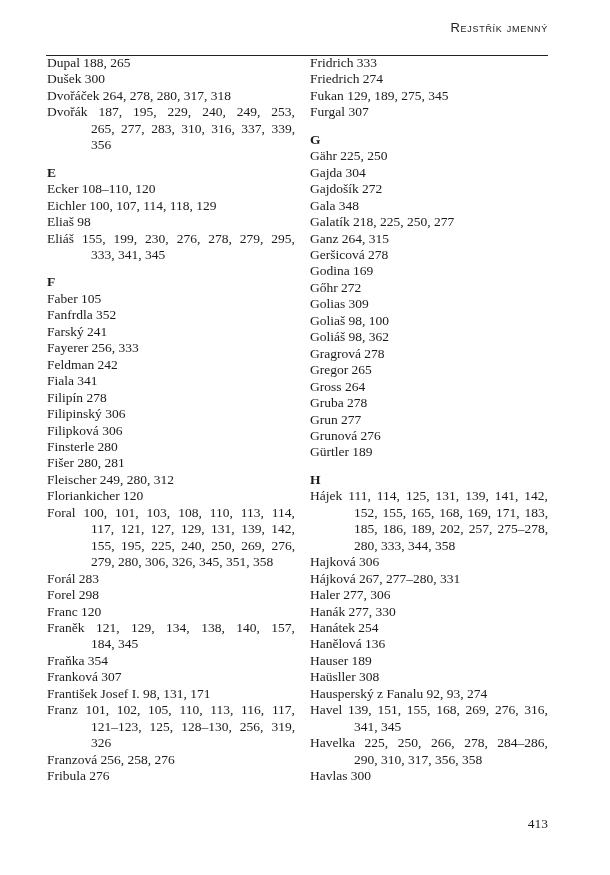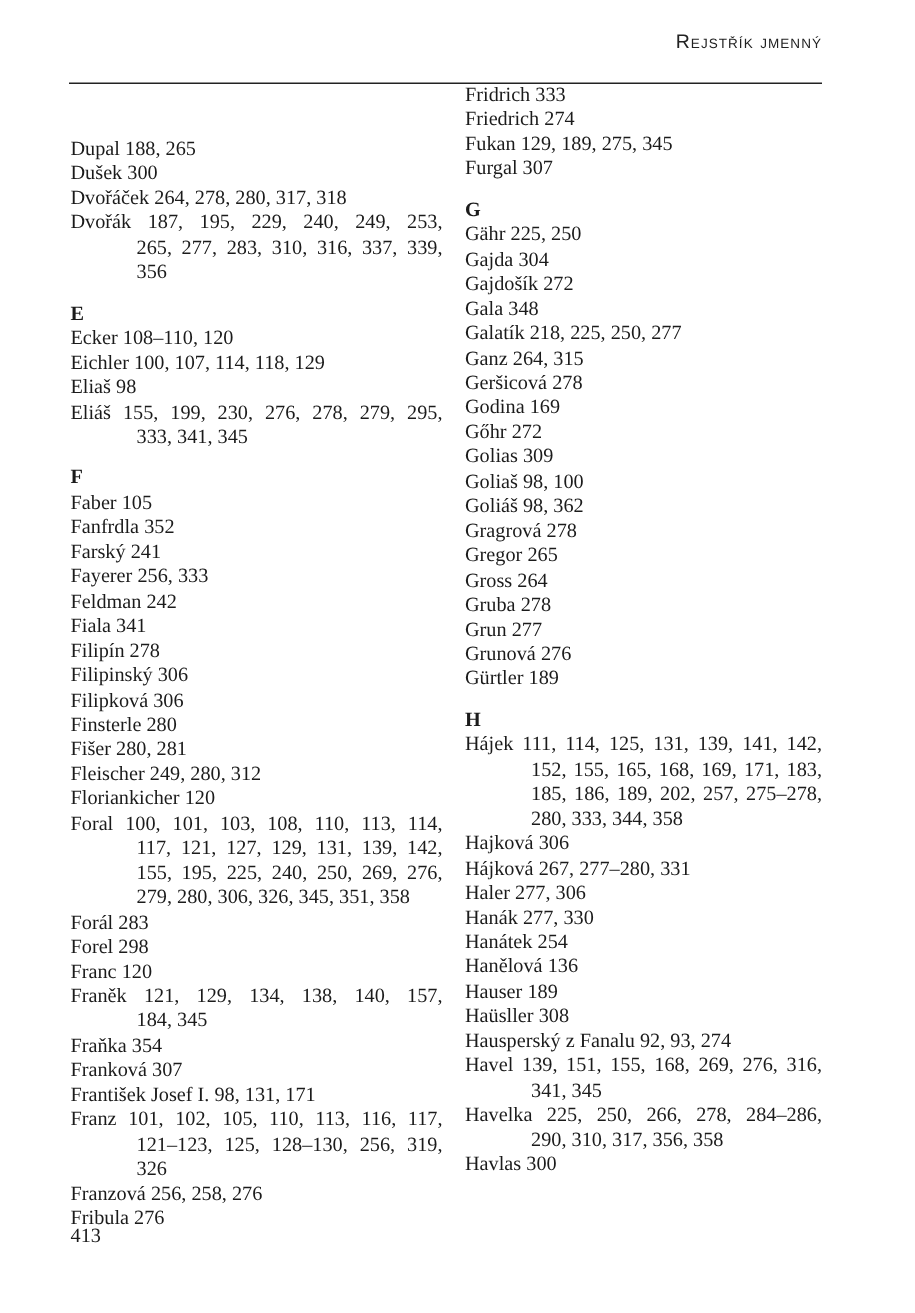--- a/index.html
+++ b/index.html
@@ -34,21 +34,21 @@
   }
   .columns {
     position: absolute;
     top: 55px;
     left: 47px;
     display: flex;
     gap: 15px;
     align-items: flex-start;
   }
   .col { flex: 0 0 auto; }
-  .col-left  { width: 248px; margin-top: 36px; }
+  .col-left  { width: 248px; }
   .col-right { width: 238px; }
   .line {
     font-size: 13.5px;
     line-height: 16.45px;
     white-space: nowrap;
   }
   .line.j {
     white-space: normal;
     text-align: justify;
     text-align-last: justify;
@@ -56,21 +56,21 @@
   .cont { padding-left: 44px; }
   .section {
     font-weight: bold;
     margin-top: 11px;
   }
   .page-footer {
     position: absolute;
     top: 816px;
     left: 47px;
     width: 501px;
-    text-align: left;
+    text-align: right;
     font-size: 13.5px;
     color: #1b1b1b;
   }
 </style>
 </head>
 <body>
 
 <div class="page">
   <div class="page-header">
     <span>Rejstřík jmenný</span>

